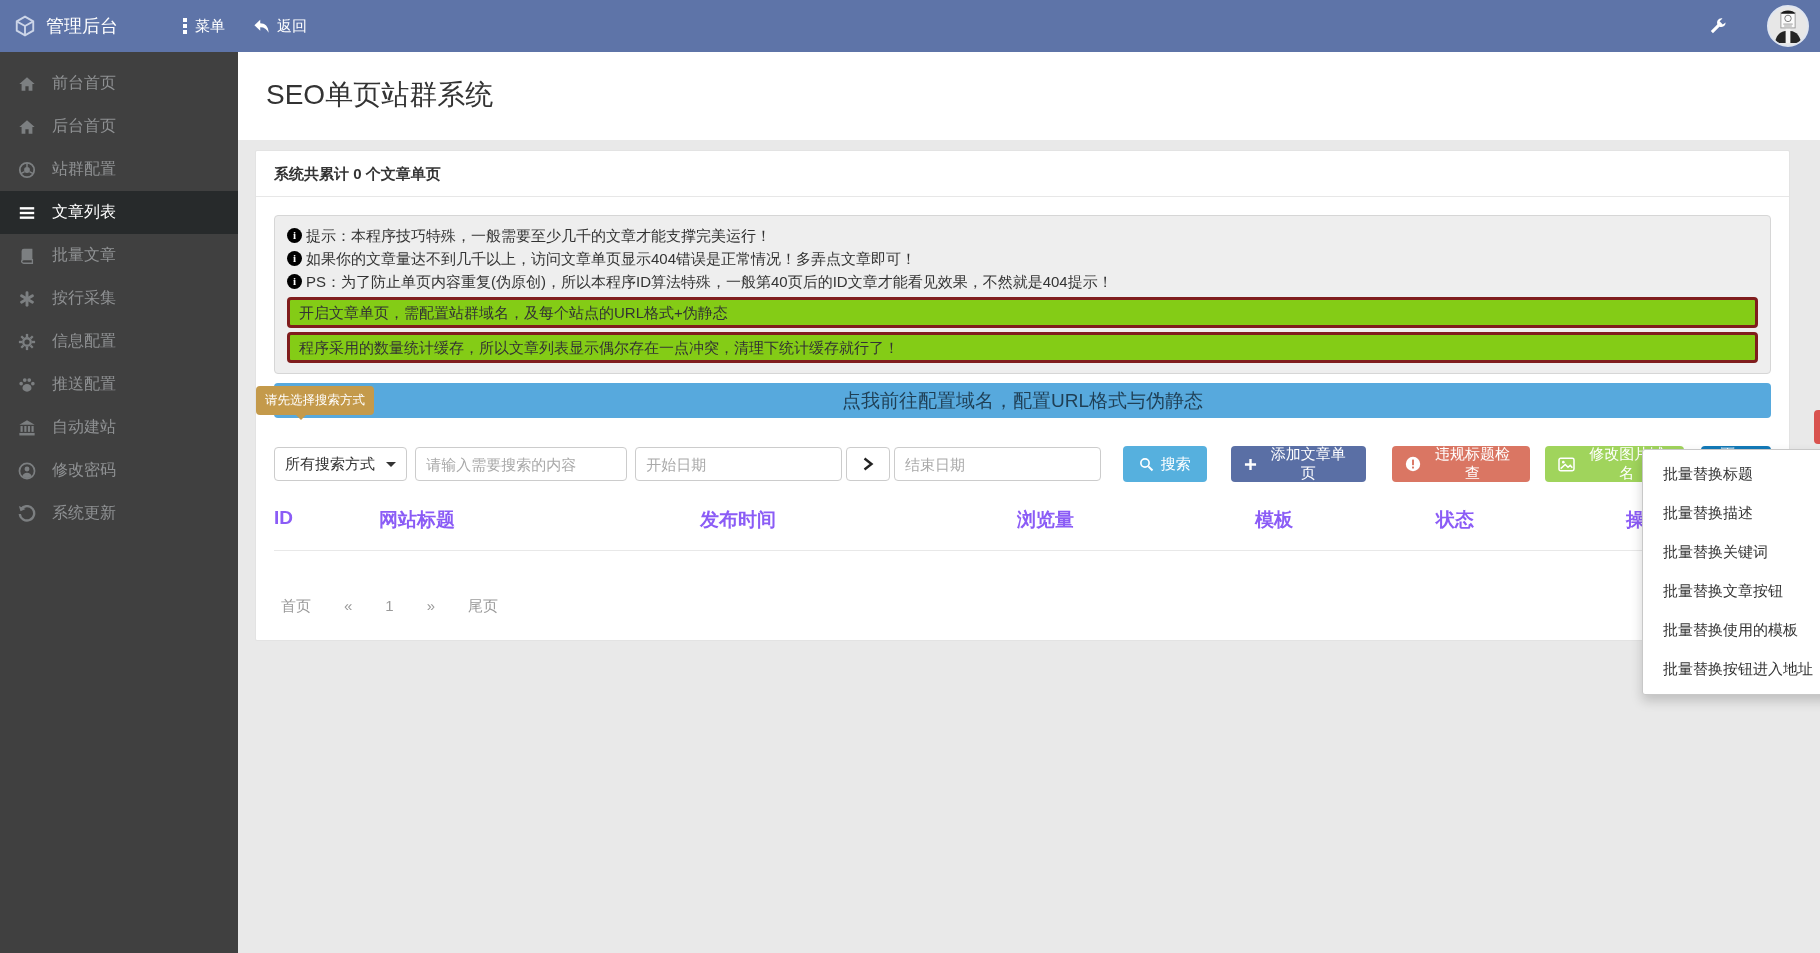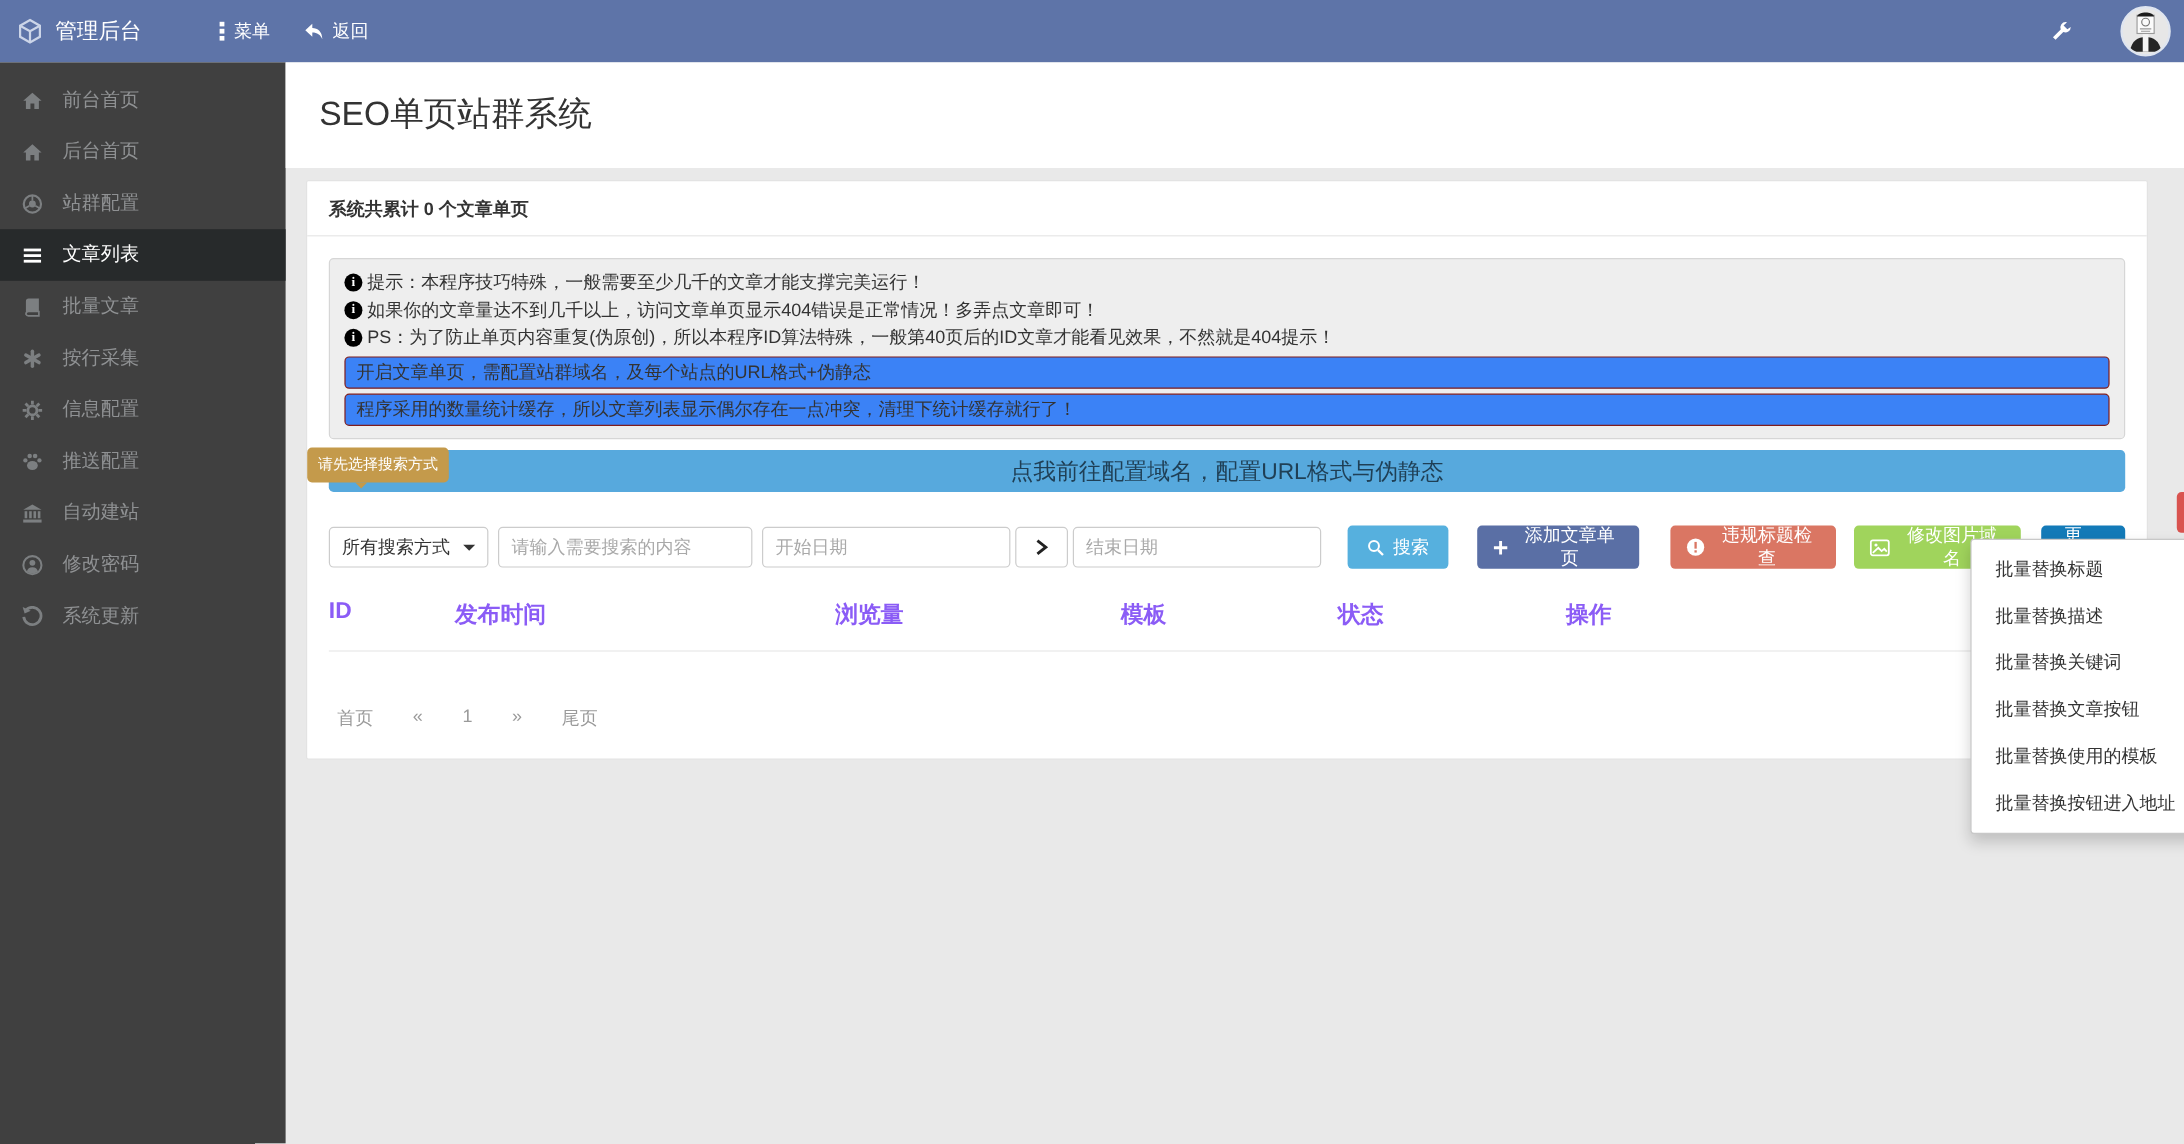--- a/index.html
+++ b/index.html
@@ -29,21 +29,21 @@
   .page-title { font-size:28px; color:#333; font-weight:400; }
 
   .card { background:#fff; margin:10px 30px 0 17px; border:1px solid #e3e3e3; border-radius:2px; }
   .card-head { padding:14px 18px 12px 18px; border-bottom:1px solid #e7e7e7; font-size:15px; font-weight:bold; }
   .card-body { padding:18px; position:relative; }
 
   
   .tips { background:#eee; border:1px solid #d6d6d6; border-radius:4px; padding:8px 12px 10px 12px; font-size:15px; line-height:23px; }
   .tip-line { display:flex; align-items:center; gap:4px; }
   .iicon { width:15px; height:15px; border-radius:50%; background:#000; color:#fff; font-size:11px; font-weight:bold; display:inline-flex; align-items:center; justify-content:center; flex:none; font-family:"Liberation Serif",serif; }
-  .tip-box { border:1px solid #7f1d1d; border-radius:4px; padding:1px 9px; margin-top:4px; background:#3b82f6; }
+  .tip-box { border:3px solid #7f1d1d; border-radius:4px; padding:1px 9px; margin-top:4px; background:#84cc16; }
 
   
   .banner { margin-top:9px; height:35px; background:#57a9dd; border-radius:4px; display:flex; align-items:center; justify-content:center; font-size:19px; color:#1f3f55; cursor:pointer; }
 
   
   .toolbar { margin-top:28px; display:flex; align-items:center; }
   .sel, .ipt, .sep-btn { height:34px; border:1px solid #ccc; border-radius:4px; background:#fff; font-size:15px; }
   .sel { width:134px; display:flex; align-items:center; justify-content:space-between; padding:0 10px; cursor:pointer; margin-right:8px; }
   .ipt { padding:0 10px; color:#333; }
   .ipt::placeholder { color:#a9a9a9; }
@@ -63,21 +63,21 @@
   
   .thead { display:flex; margin-top:25px; padding-bottom:17px; border-bottom:1px solid #e8e8e8; font-size:19px; font-weight:bold; color:#8b5cf6; }
   .th0{width:105px;} .th1{width:321px;} .th2{width:317px;} .th3{width:238px;} .th4{width:181px;} .th5{width:190px;} .th6{flex:1;}
 
   
   .pager { margin-top:46px; padding-bottom:6px; color:#9a9a9a; font-size:15px; display:flex; }
   .pager span { margin-right:33px; cursor:pointer; }
   .pager span:first-child { margin-left:7px; }
 
   
-  .tooltip { position:absolute; left:256px; top:373px; background:#c49a4b; color:#fff; font-size:12.5px; padding:6px 9px; border-radius:4px; z-index:30; }
+  .tooltip { position:absolute; left:256px; top:386px; background:#c49a4b; color:#fff; font-size:12.5px; padding:6px 9px; border-radius:4px; z-index:30; }
   .tooltip .tarrow { position:absolute; left:40px; bottom:-5px; width:0; height:0; border-left:5px solid transparent; border-right:5px solid transparent; border-top:5px solid #c49a4b; }
   .dropdown { position:absolute; left:1642px; top:449px; width:192px; background:#fff; border:1px solid #c8c8c8; border-radius:3px; box-shadow:0 6px 12px rgba(0,0,0,.18); padding:5px 0; z-index:40; }
   .dd-item { padding:10px 10px 10px 20px; font-size:15px; color:#333; cursor:pointer; white-space:nowrap; }
   .sliver { position:absolute; right:0; top:410px; width:6px; height:34px; background:#d9534f; border-radius:4px 0 0 4px; z-index:20; }
   svg { display:block; }
 </style>
 </head>
 <body>
 
 <div class="navbar">
@@ -333,20 +333,21 @@
             <span>修改图片域名</span>
           </button>
           <button class="btn btn-more">
             <span>更多</span>
             <span class="caret"></span>
           </button>
         </div>
 
         <div class="thead">
           <div class="th0">ID</div>
+          <div class="th1">网站标题</div>
           <div class="th2">发布时间</div>
           <div class="th3">浏览量</div>
           <div class="th4">模板</div>
           <div class="th5">状态</div>
           <div class="th6">操作</div>
         </div>
 
         <div class="pager">
           <span>首页</span>
           <span>«</span>

